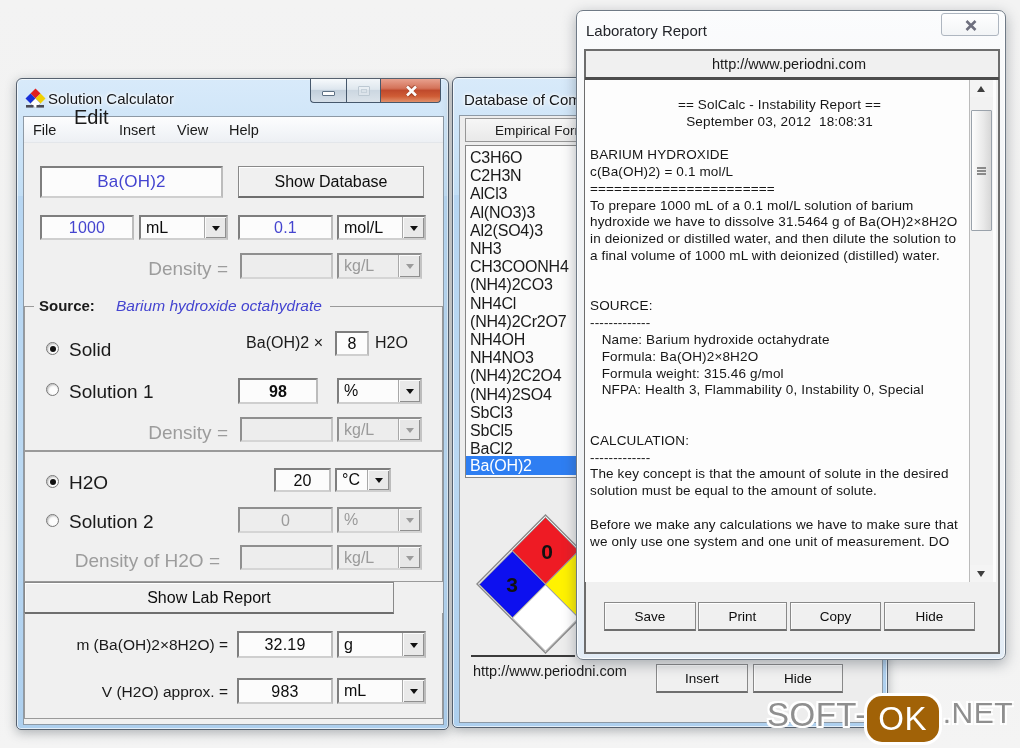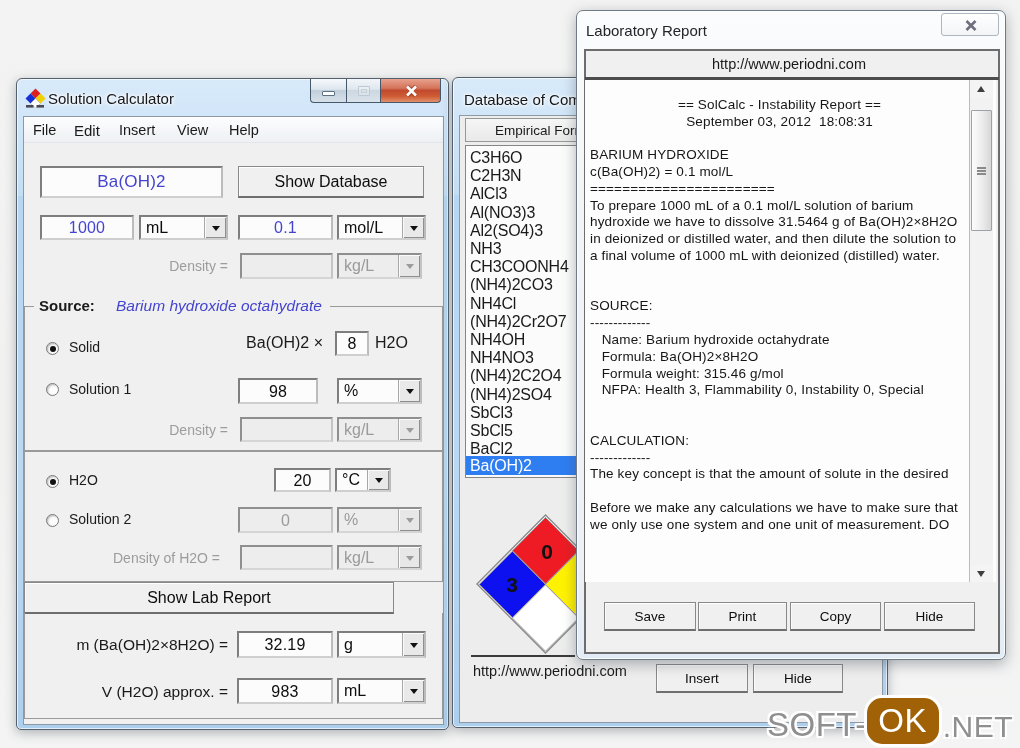--- a/index.html
+++ b/index.html
@@ -49,21 +49,21 @@
 .combo .txt { position:absolute; left:5px; top:0; bottom:0; display:flex; align-items:center; }
 .combo .cbtn { position:absolute; right:0; top:0; bottom:0; width:22px;
   background:#e9e9e9; border-left:1px solid #a8a8a8;
   box-shadow:inset 1px 1px 0 #fbfbfb, inset -1px -1px 0 #8f8f8f; }
 .combo .cbtn:after { content:""; position:absolute; left:50%; top:50%; margin:-2px 0 0 -4px;
   border-left:4px solid transparent; border-right:4px solid transparent; border-top:5px solid #111; }
 .combo.dis { background:#ededed; color:#9b9b9b; border-color:#8f8f8f;
   border-bottom-color:#d5d5d5; border-right-color:#c4c4c4;}
 .combo.dis .cbtn { background:#e7e7e7; }
 .combo.dis .cbtn:after { border-top-color:#9b9b9b; }
-.lbl { position:absolute; font-size:14px; white-space:nowrap; }
+.lbl { position:absolute; font-size:19px; white-space:nowrap; }
 .lbl.dis { color:#9c9c9c; }
 .lbl.r { text-align:right; }
 .radio { position:absolute; width:13px; height:13px; border-radius:50%;
   background:#fdfdfd; border:1px solid #777;
   box-shadow:inset 1px 1px 2px rgba(0,0,0,.28); }
 .radio.sel:after { content:""; position:absolute; left:2.5px; top:2.5px; width:6px; height:6px;
   border-radius:50%; background:#111; }
 .btn { position:absolute; background:#f0f0f0; border:1px solid #898989;
   border-bottom:2px solid #6e6e6e; box-shadow:inset 0 1px 0 #fff, inset 1px 0 0 #fafafa;
   font-size:13.5px; color:#0d0d0d; display:flex; align-items:center; justify-content:center; }
@@ -97,21 +97,21 @@
         <path d="M2 1 L6.5 5 L11 1 M2 11 L6.5 7 L11 11 M2 1 L11 11 M11 1 L2 11" stroke="#7e2a12" stroke-width="4" fill="none" opacity="0.45"></path>
         <path d="M2 1.5 L11 10.5 M11 1.5 L2 10.5" stroke="#fdfdfd" stroke-width="2.6" fill="none"></path>
       </svg>
     </div>
   </div>
   <div class="client" style="left:6px;top:37px;width:421px;height:609px;"></div>
 
   <div class="abs" style="left:7px;top:38px;width:419px;height:26px;
        background:linear-gradient(180deg,#fdfdfe,#f4f6f9 55%,#edf0f4);border-bottom:1px solid #e3e6ea;"></div>
   <div class="lbl" style="left:16px;top:43px;font-size:14.5px;">File</div>
-  <div class="lbl" style="left:57px;top:43px;font-size:15px;">Edit</div>
+  <div class="lbl" style="left:57px;top:27px;font-size:20px;">Edit</div>
   <div class="lbl" style="left:102px;top:43px;font-size:14.5px;">Insert</div>
   <div class="lbl" style="left:160px;top:43px;font-size:14.5px;">View</div>
   <div class="lbl" style="left:212px;top:43px;font-size:14.5px;">Help</div>
 
   <div class="field blue" style="left:23px;top:87px;width:183px;height:32px;line-height:28px;font-size:17px;">Ba(OH)2</div>
   <div class="btn big" style="left:221px;top:87px;width:186px;height:32px;">Show Database</div>
 
   <div class="field blue" style="left:23px;top:136px;width:94px;height:25px;line-height:22px;">1000</div>
   <div class="combo" style="left:122px;top:136px;width:89px;height:25px;">
       <span class="txt">mL</span>
@@ -133,21 +133,21 @@
   <div class="gbox" style="left:7px;top:227px;width:419px;height:145px;"></div>
   <div class="lbl" style="left:17px;top:218px;background:#f0f0f0;padding:0 8px 0 5px;font-weight:bold;font-size:15px;">Source:</div>
   <div class="lbl" style="left:86px;top:218px;color:#4444d0;font-style:italic;font-size:15.5px;background:#f0f0f0;padding:0 8px 0 13px;">Barium hydroxide octahydrate</div>
   <div class="radio sel" style="left:29px;top:263px;"></div>
   <div class="lbl" style="left:52px;top:260px;">Solid</div>
   <div class="lbl r" style="left:156px;top:255px;width:150px;font-size:16px;">Ba(OH)2 ×</div>
   <div class="field" style="left:318px;top:252px;width:34px;height:25px;line-height:22px;">8</div>
   <div class="lbl" style="left:358px;top:255px;font-size:16px;">H2O</div>
   <div class="radio" style="left:29px;top:304px;"></div>
   <div class="lbl" style="left:52px;top:302px;">Solution 1</div>
-  <div class="field" style="left:221px;top:299px;width:80px;height:26px;line-height:23px;">98</div>
+  <div class="field" style="left:221px;top:299px;width:80px;height:26px;line-height:23px;font-weight:bold;">98</div>
   <div class="combo" style="left:320px;top:299px;width:85px;height:26px;">
       <span class="txt">%</span>
       <span class="cbtn"></span>
     </div>
   <div class="lbl dis r" style="left:84px;top:343px;width:127px;">Density =</div>
   <div class="field dis" style="left:223px;top:338px;width:93px;height:25px;"></div>
   <div class="combo dis" style="left:320px;top:338px;width:85px;height:25px;">
       <span class="txt">kg/L</span>
       <span class="cbtn"></span>
     </div>
@@ -258,20 +258,21 @@
     <div class="rline">-------------</div>
     <div class="rline">   Name: Barium hydroxide octahydrate</div>
     <div class="rline">   Formula: Ba(OH)2×8H2O</div>
     <div class="rline">   Formula weight: 315.46 g/mol</div>
     <div class="rline">   NFPA: Health 3, Flammability 0, Instability 0, Special</div>
     <div class="rline">&nbsp;</div>
     <div class="rline">&nbsp;</div>
     <div class="rline">CALCULATION:</div>
     <div class="rline">-------------</div>
     <div class="rline">The key concept is that the amount of solute in the desired</div>
+    <div class="rline">solution must be equal to the amount of solute.</div>
     <div class="rline">&nbsp;</div>
     <div class="rline">Before we make any calculations we have to make sure that</div>
     <div class="rline">we only use one system and one unit of measurement. DO</div>
   </div>
 
   <div class="abs" style="left:392px;top:69px;width:24px;height:502px;background:#f2f2f2;border-left:1px solid #bbb;">
     <div class="abs" style="left:0;top:0;width:23px;height:17px;background:#f4f4f4;"></div>
     <div class="abs" style="left:7px;top:6px;border-left:4.5px solid transparent;border-right:4.5px solid transparent;border-bottom:6px solid #3f3f3f;"></div>
     <div class="abs" style="left:1px;top:30px;width:21px;height:121px;background:linear-gradient(90deg,#fdfdfd,#e9e9e9 60%,#d7d7d7);border:1px solid #9aa2ab;border-radius:1px;">
       <div style="position:absolute;left:5px;top:56px;width:9px;height:1.5px;background:#8a8a8a;box-shadow:0 3px 0 #8a8a8a,0 6px 0 #8a8a8a;"></div>
@@ -279,19 +280,19 @@
     <div class="abs" style="left:0;bottom:0;width:23px;height:17px;background:#f4f4f4;"></div>
     <div class="abs" style="left:7px;bottom:5px;border-left:4.5px solid transparent;border-right:4.5px solid transparent;border-top:6px solid #3f3f3f;"></div>
   </div>
 
   <div class="btn" style="left:27px;top:591px;width:92px;height:29px;">Save</div>
   <div class="btn" style="left:121px;top:591px;width:89px;height:29px;">Print</div>
   <div class="btn" style="left:213px;top:591px;width:91px;height:29px;">Copy</div>
   <div class="btn" style="left:307px;top:591px;width:91px;height:29px;">Hide</div>
 </div>
 
-<div class="abs" style="left:767px;top:696px;height:48px;display:flex;align-items:flex-end;z-index:50;
+<div class="abs" style="left:767px;top:696px;height:48px;display:flex;align-items:flex-start;z-index:50;
      font-size:33px;color:#8f8f8f;letter-spacing:.5px;">
   <span style="text-shadow:-2px -2px 0 #fff,2px -2px 0 #fff,-2px 2px 0 #fff,2px 2px 0 #fff,0 -2px 0 #fff,0 2px 0 #fff,-2px 0 0 #fff,2px 0 0 #fff;">SOFT-</span>
   <span style="display:inline-flex;align-items:center;justify-content:center;width:72px;height:46px;
       background:#a16207;border-radius:15px;color:#fff;box-shadow:0 0 0 3px #fff;">OK</span>
   <span style="margin-left:4px;font-size:30px;text-shadow:-2px -2px 0 #fff,2px -2px 0 #fff,-2px 2px 0 #fff,2px 2px 0 #fff;">.NET</span>
 </div>
 
 </body></html>

